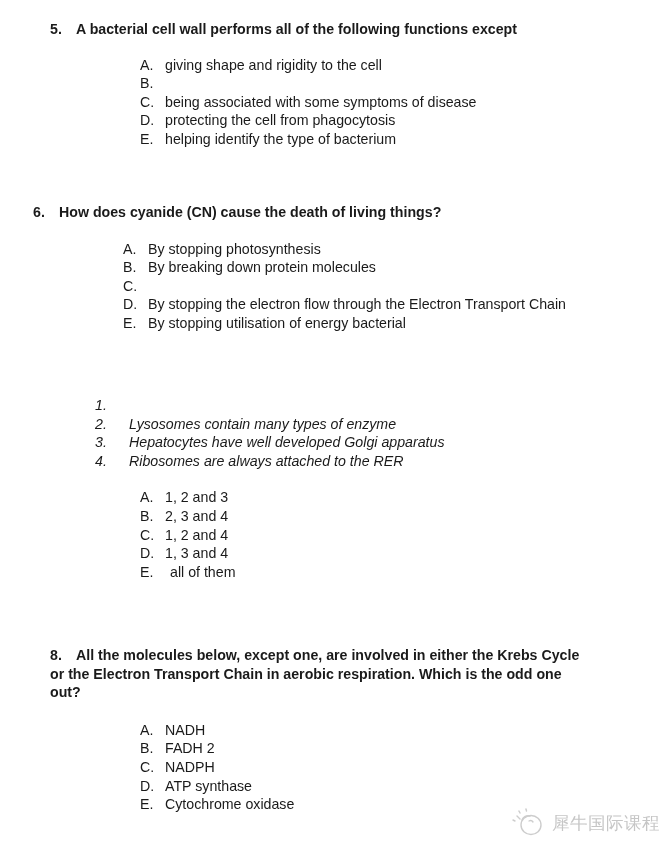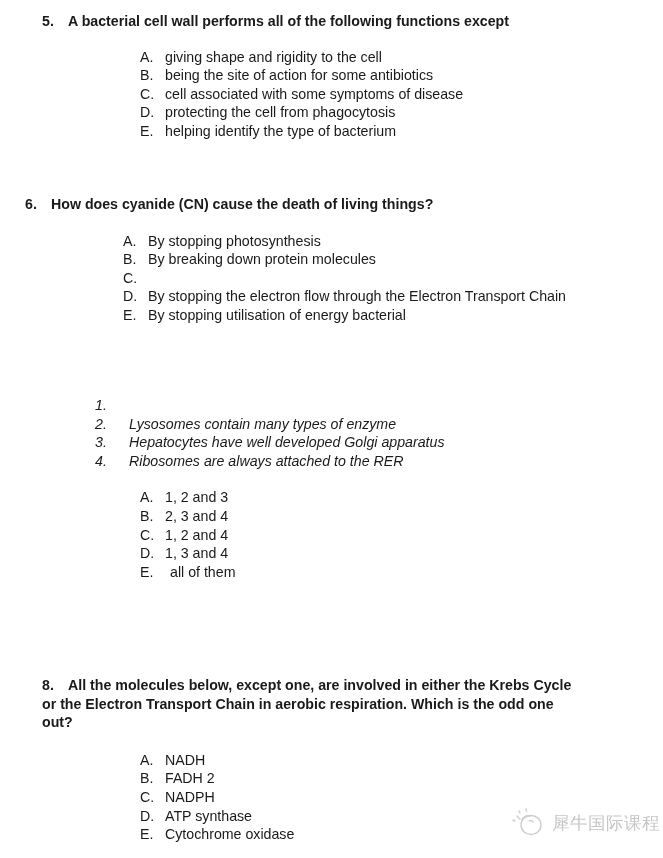--- a/index.html
+++ b/index.html
@@ -22,24 +22,24 @@
     position: absolute;
     left: 0;
     width: 663px;
     box-sizing: border-box;
     padding-left: 42px;
     padding-right: 18px;
   }
   .q5 { top: 12px; }
   .q6 { top: 195px; padding-left: 25px; }
   .q7 { top: 380px; }
-  .q8 { top: 676px; }
+  .q8 { top: 638px; }
 
   .q-head {
-    margin: 0;
+    margin: 8px;
     font-weight: bold;
   }
   .q-num {
     display: inline-block;
     min-width: 26px;
   }
   .q-text {
     white-space: pre-line;
   }
   .statements {
@@ -92,25 +92,24 @@
 
 <section class="question q5">
   <p class="q-head"><span class="q-num">5.</span><span class="q-text">A bacterial cell wall performs all of the following functions except</span></p>
   <div class="options">
     <div class="opt">
         <span class="opt-label">A.</span>
         <span class="opt-text">giving shape and rigidity to the cell</span>
       </div>
     <div class="opt">
         <span class="opt-label">B.</span>
-        <span class="opt-text">being the site of action for some antibiotics</span>
-      </div>
-    <div class="opt">
-        <span class="opt-label">C.</span>
-        <span class="opt-text">cell associated with some symptoms of disease</span>
+      </div>
+    <div class="opt">
+        <span class="opt-label">C.</span>
+        <span class="opt-text">being associated with some symptoms of disease</span>
       </div>
     <div class="opt">
         <span class="opt-label">D.</span>
         <span class="opt-text">protecting the cell from phagocytosis</span>
       </div>
     <div class="opt">
         <span class="opt-label">E.</span>
         <span class="opt-text">helping identify the type of bacterium</span>
       </div>
   </div>

